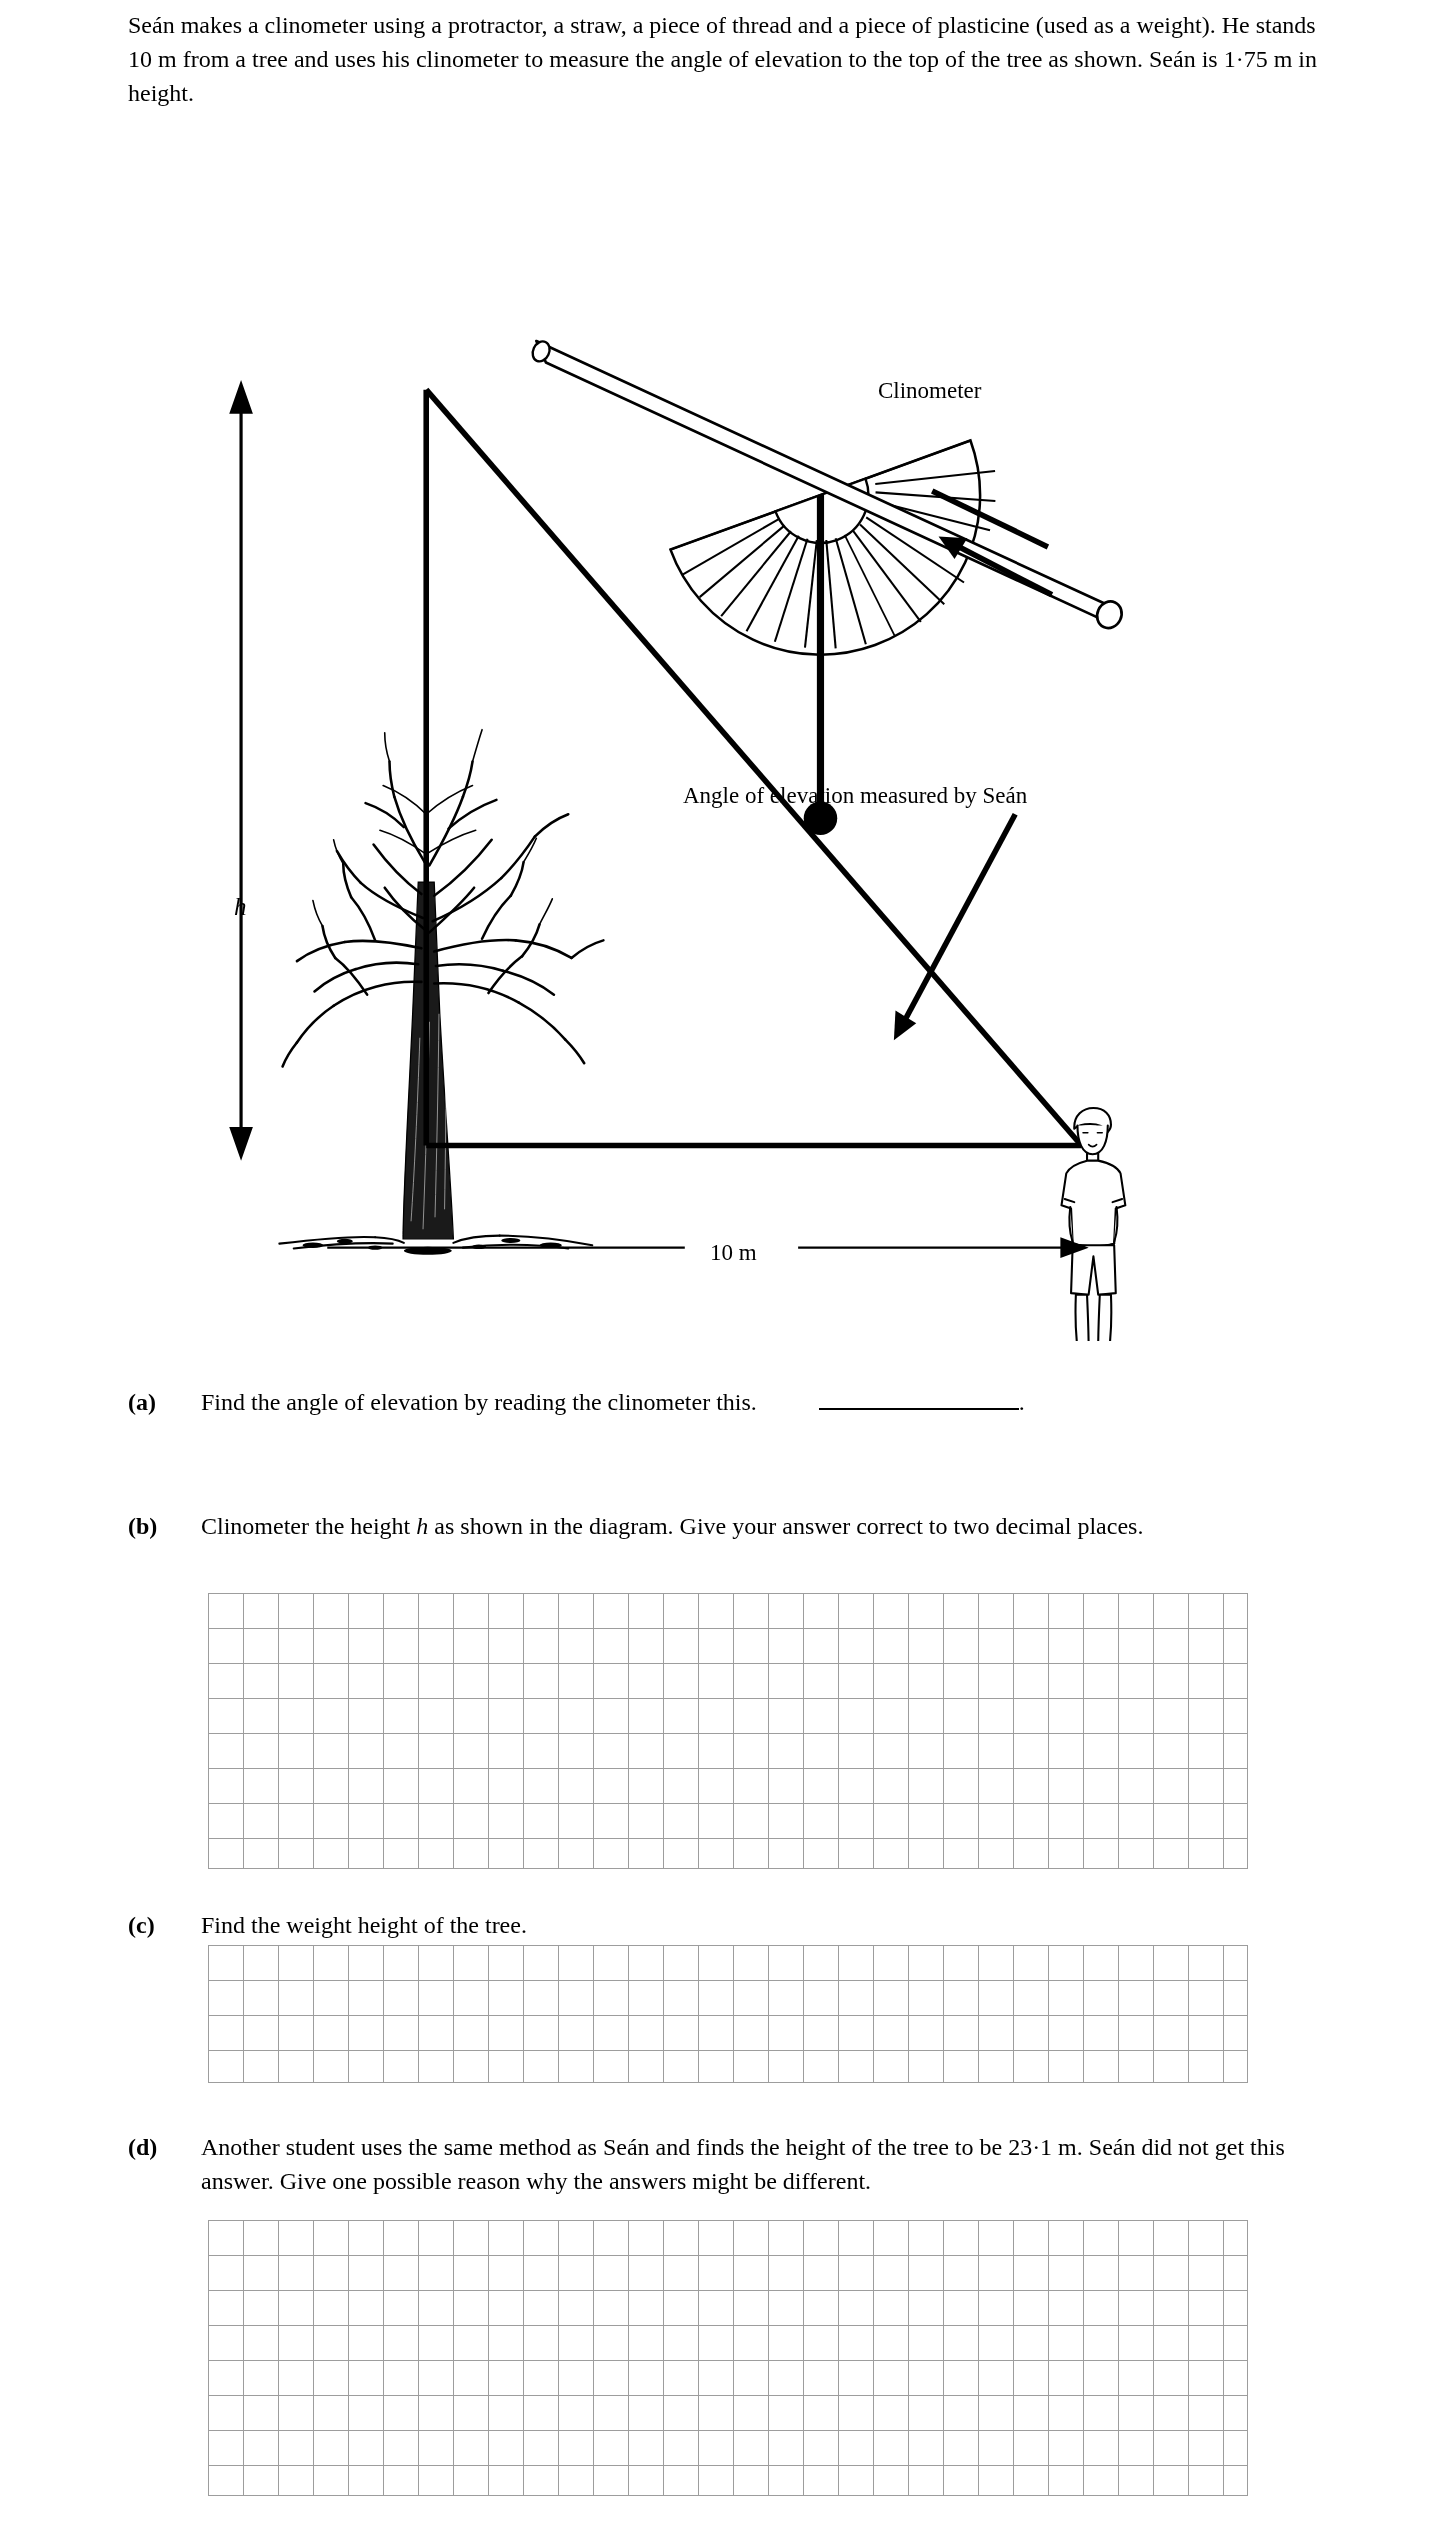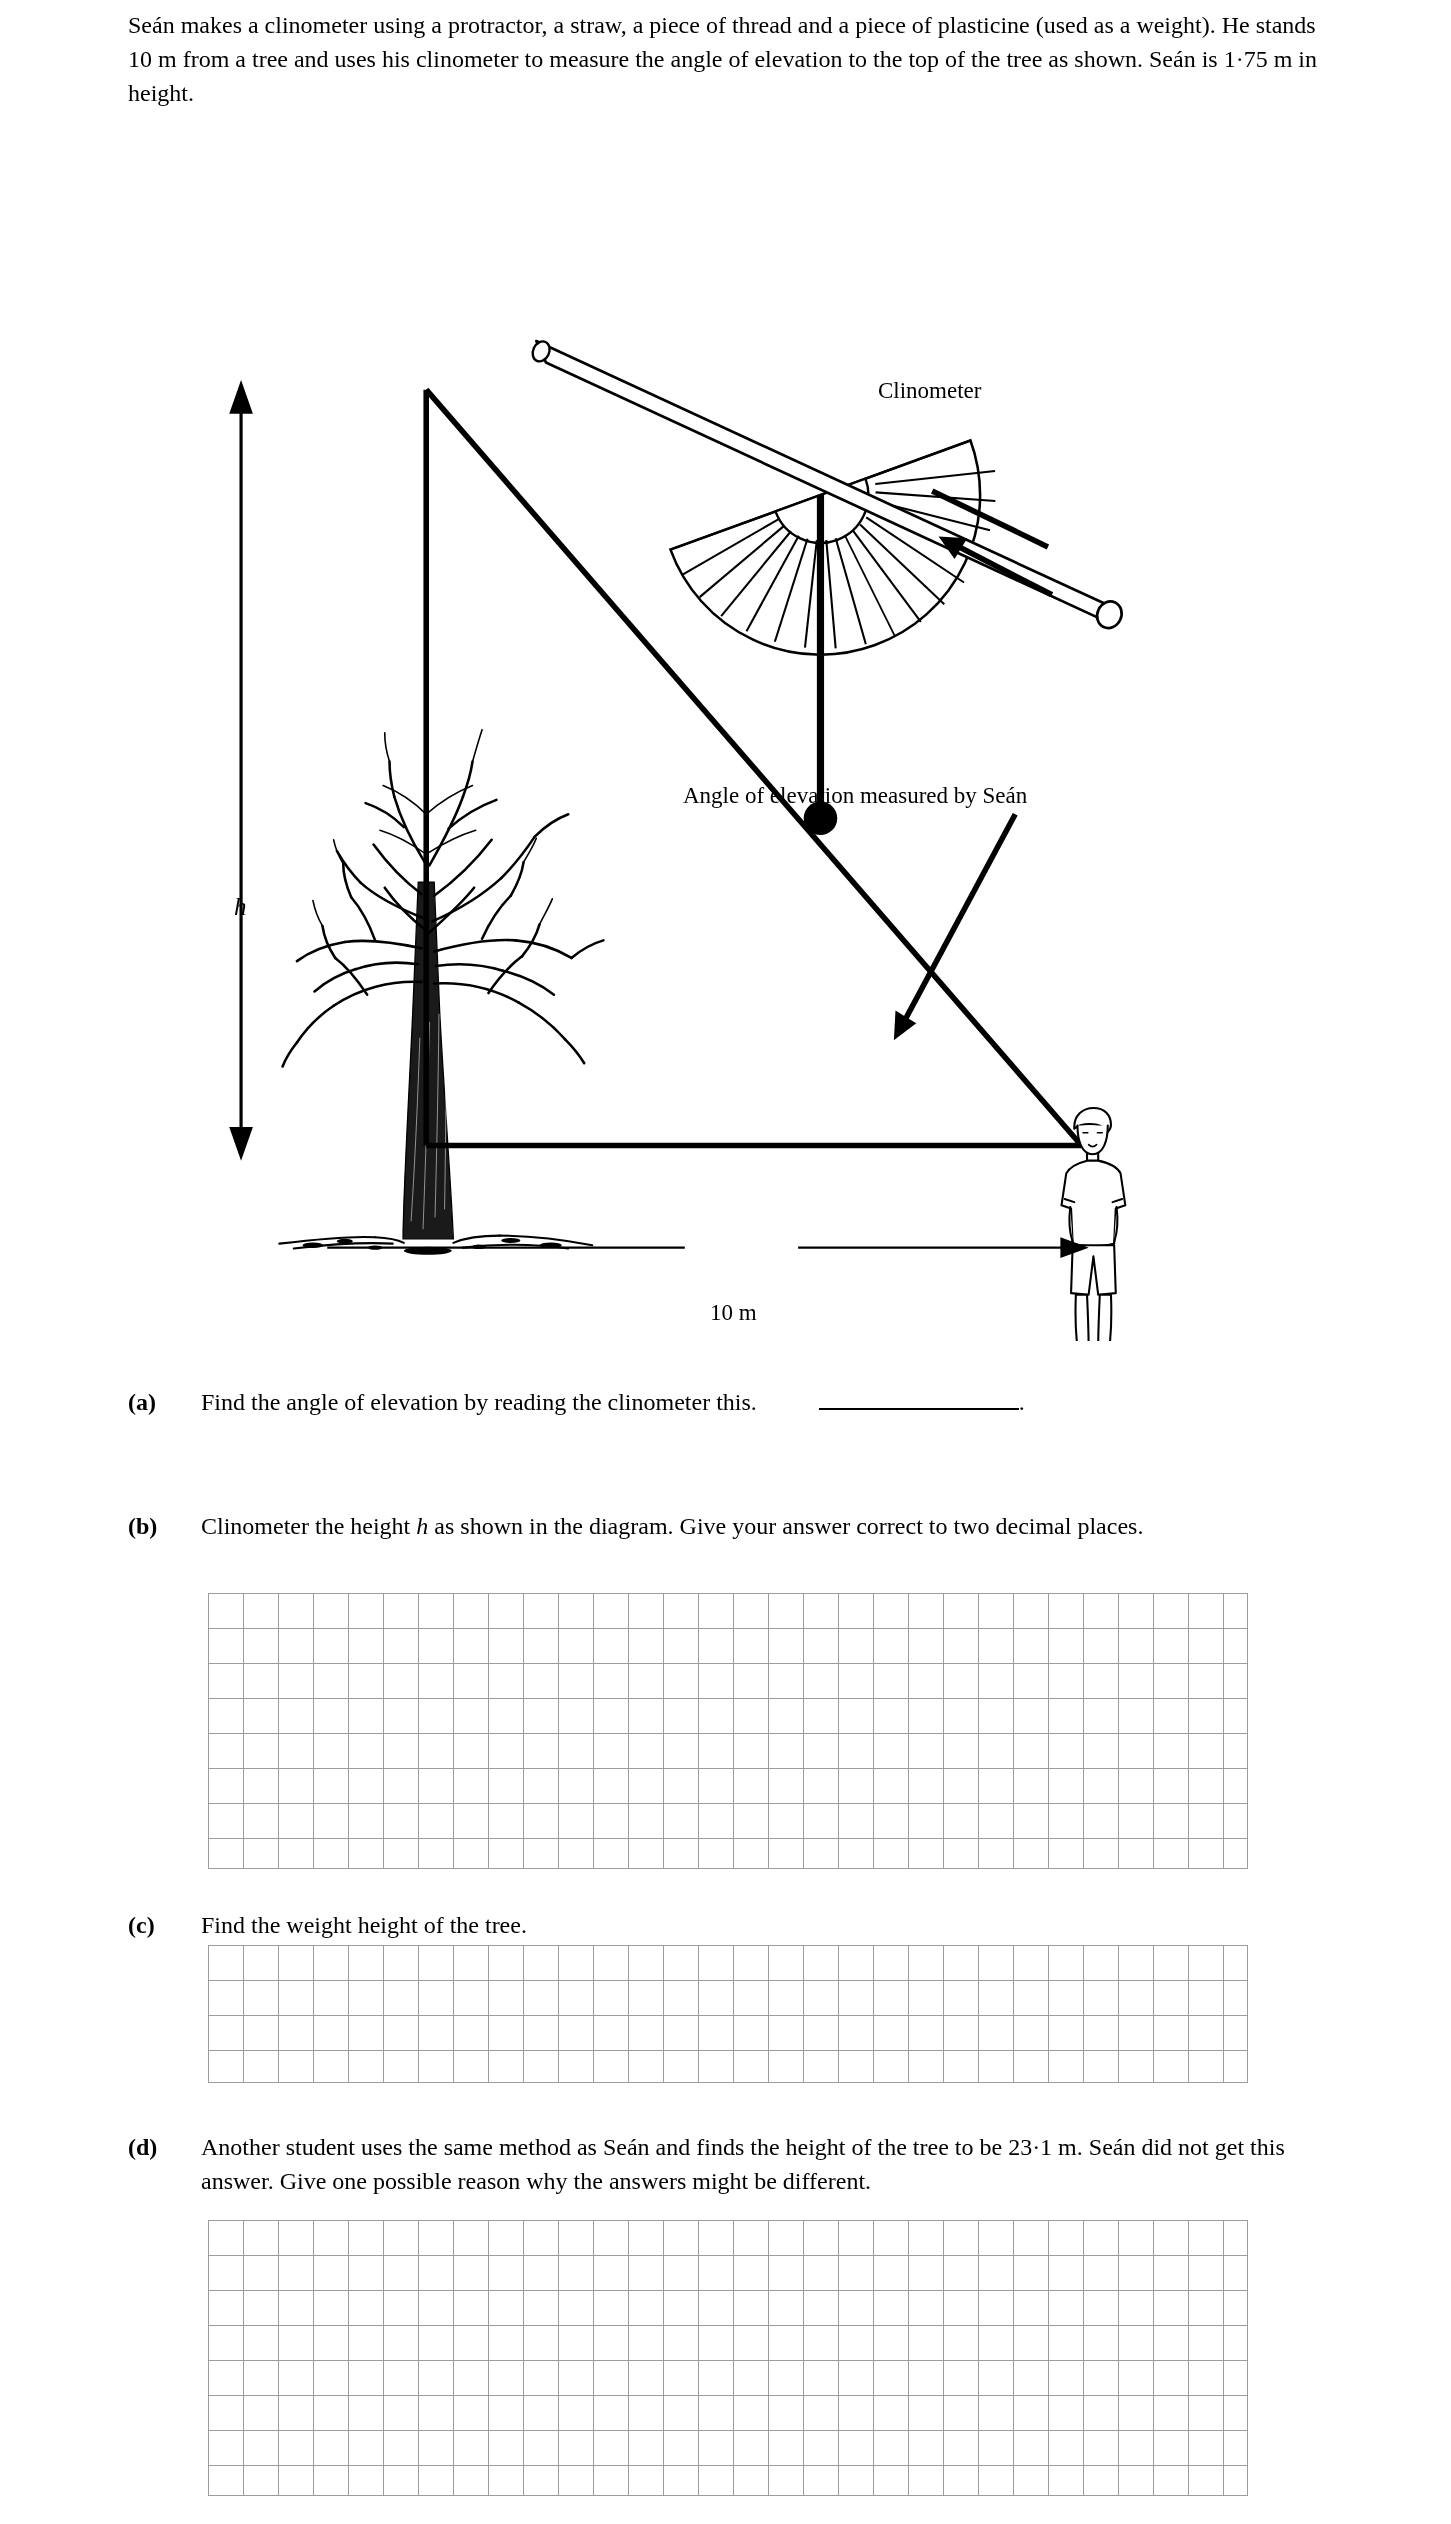--- a/index.html
+++ b/index.html
@@ -44,21 +44,21 @@
   .fig-label {
     position: absolute;
     font-family: "Liberation Serif", "DejaVu Serif", serif;
     font-size: 23px;
     line-height: 25.5px;
     white-space: nowrap;
     color: #000;
   }
   #label-clinometer { left: 878px; top: 282px; }
   #label-angle-elev { left: 683px; top: 671px; margin-top: 16px; }
-  #label-10m       { left: 710px; top: 1204px; }
+  #label-10m       { left: 710px; top: 1144px; }
   #label-h {
     left: 234px; top: 798px;
     font-style: italic;
     font-size: 25px;
   }
 
   
   .part {
     position: absolute;
     left: 128px;

